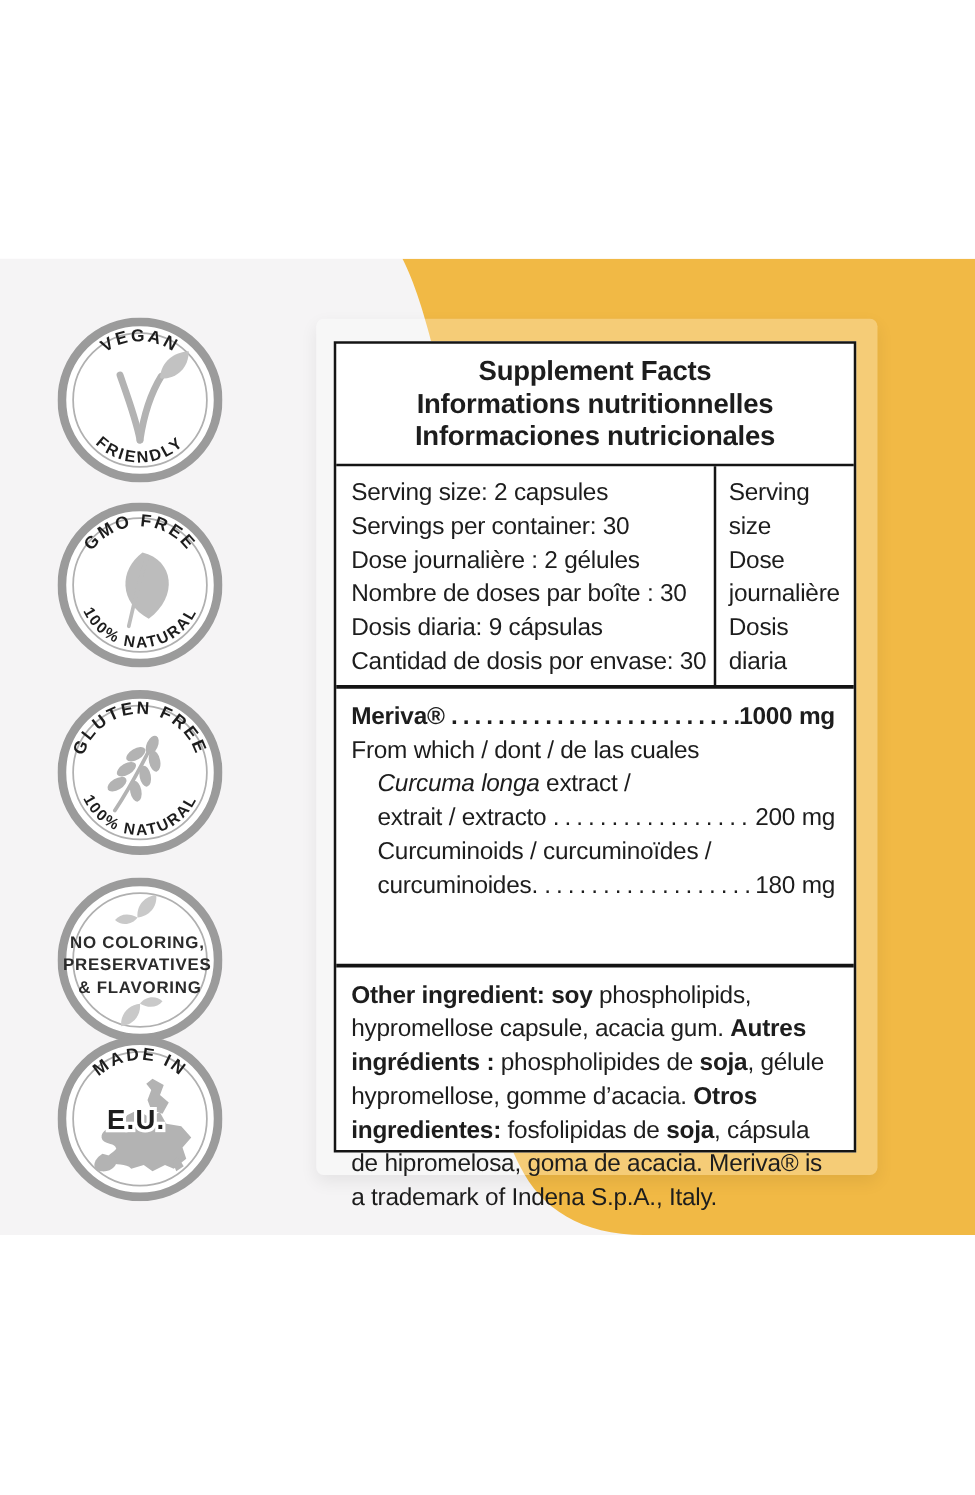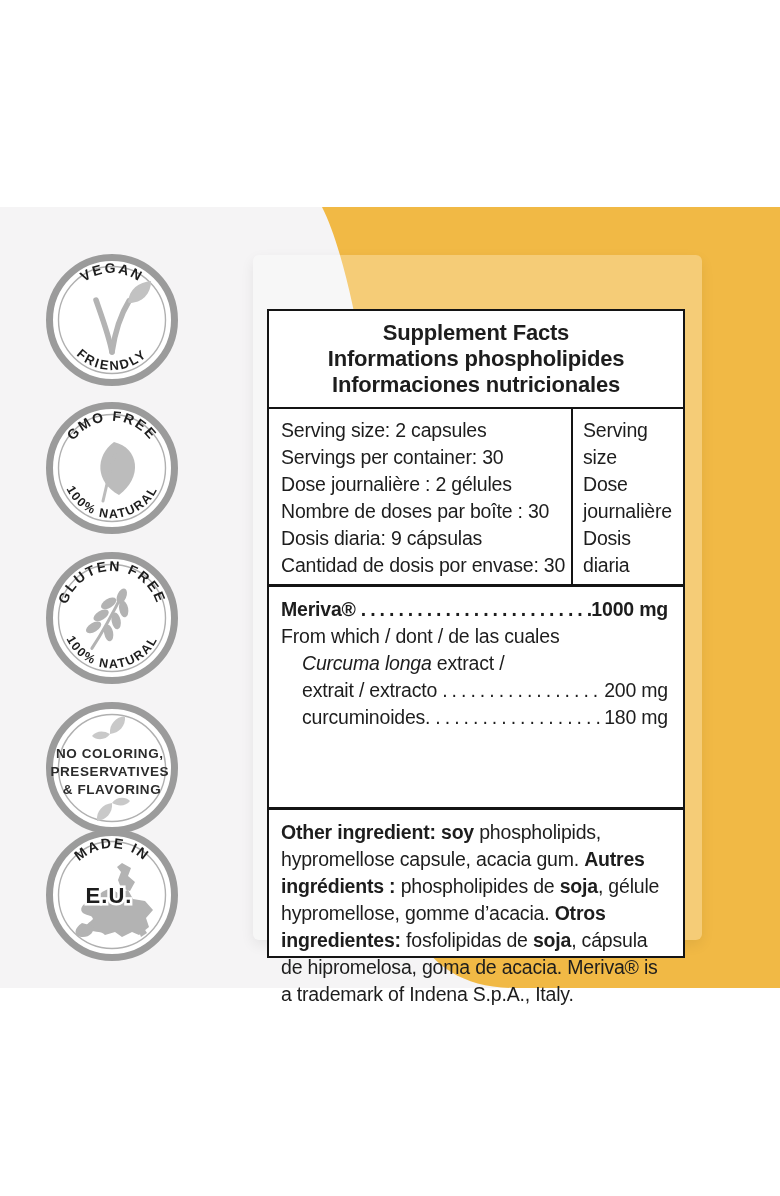--- a/index.html
+++ b/index.html
@@ -11,21 +11,21 @@
   .band{position:absolute;left:0;top:207px;width:780px;height:781px;background:#f5f4f5;}
   .yellow-shape{position:absolute;left:0;top:207px;width:780px;height:781px;display:block;}
   .card{
     position:absolute;left:253px;top:255px;width:449px;height:685px;
     background:rgba(255,255,255,0.27);border-radius:6px;
     box-shadow:0 5px 14px rgba(0,0,0,0.07);
   }
   .panel{
     position:absolute;left:267px;top:273px;width:418px;height:649px;
     background:#ffffff;border:2px solid #141414;box-sizing:border-box;
-    font-size:19.5px;letter-spacing:-0.2px;margin-top:36px;
+    font-size:19.5px;letter-spacing:-0.2px;
   }
   .sec-header{
     height:98px;border-bottom:2px solid #141414;box-sizing:border-box;
     text-align:center;padding-top:9px;
   }
   .sec-header div{font-weight:700;font-size:22px;line-height:26px;}
   .sec-serving{
     height:178px;border-bottom:3px solid #141414;box-sizing:border-box;
     display:flex;
   }
@@ -173,21 +173,21 @@
       </text>
     </svg>
   </div>
 
   <div class="card"></div>
 
   <div class="panel">
 
     <div class="sec-header">
       <div>Supplement Facts</div>
-      <div>Informations phospholipides</div>
+      <div>Informations nutritionnelles</div>
       <div>Informaciones nutricionales</div>
     </div>
 
     <div class="sec-serving">
       <div class="serv-left">
         <div>Serving size: 2 capsules</div>
         <div>Servings per container: 30</div>
         <div>Dose journalière : 2 gélules</div>
         <div>Nombre de doses par boîte : 30</div>
         <div>Dosis diaria: 9 cápsulas</div>
@@ -209,20 +209,21 @@
         <span class="leader-dots">..........................</span>
         <span class="leader-value">1000 mg</span>
       </div>
       <div class="row">From which / dont / de las cuales</div>
       <div class="row ind"><span style="font-style: italic;">Curcuma longa</span><span> extract /</span></div>
       <div class="leader-row ind">
         <span class="leader-label">extrait / extracto</span>
         <span class="leader-dots">..........................</span>
         <span class="leader-value">200 mg</span>
       </div>
+      <div class="row ind">Curcuminoids / curcuminoïdes /</div>
       <div class="leader-row ind">
         <span class="leader-label">curcuminoides.</span>
         <span class="leader-dots">..........................</span>
         <span class="leader-value">180 mg</span>
       </div>
     </div>
 
     <div class="sec-other">
       <p><span style="font-weight: 700;">Other ingredient: soy</span><span> phospholipids, hypromellose capsule, acacia gum. </span><span style="font-weight: 700;">Autres ingrédients :</span><span> phospholipides de </span><span style="font-weight: 700;">soja</span><span>, gélule hypromellose, gomme d’acacia. </span><span style="font-weight: 700;">Otros ingredientes:</span><span> fosfolipidas de </span><span style="font-weight: 700;">soja</span><span>, cápsula de hipromelosa, goma de acacia. Meriva® is a trademark of Indena S.p.A., Italy.</span></p>
     </div>

